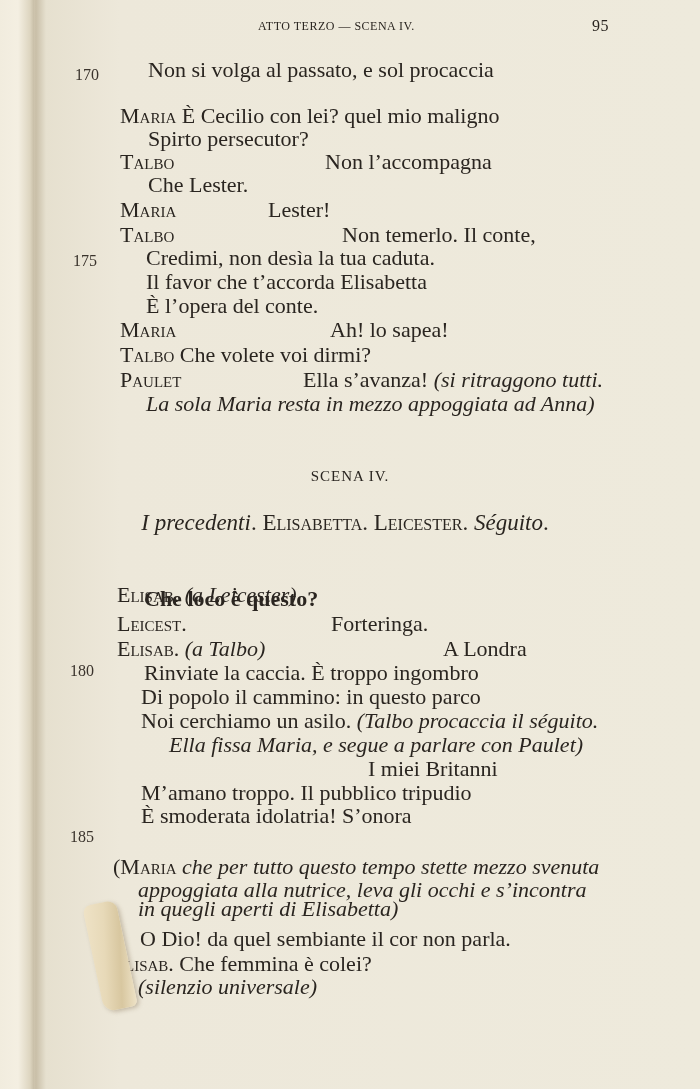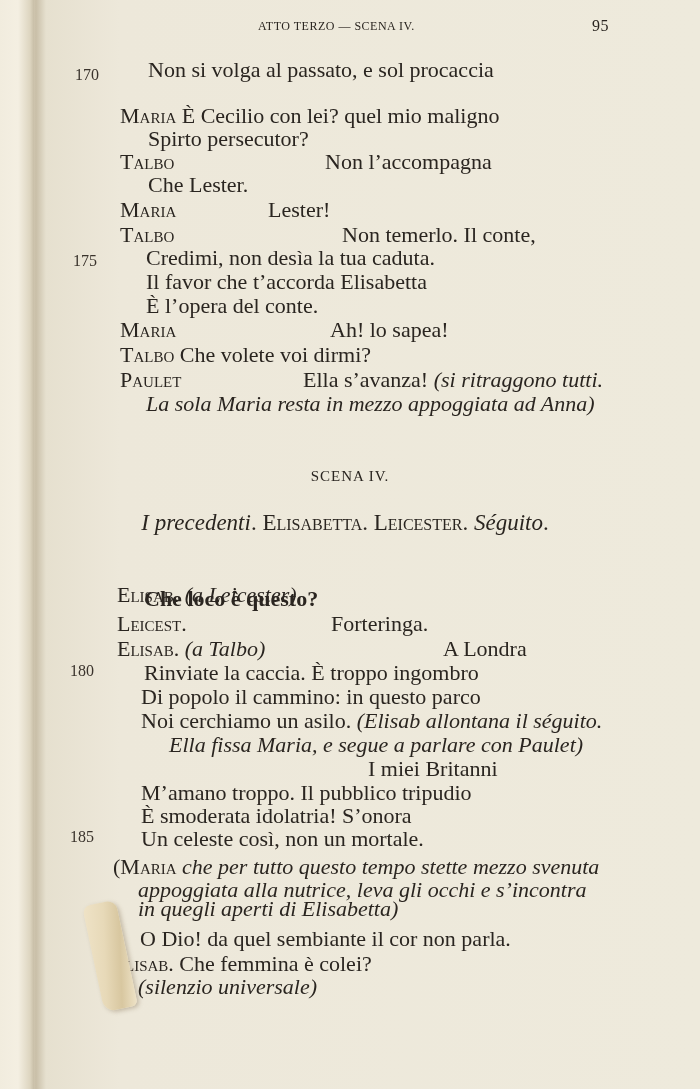--- a/index.html
+++ b/index.html
@@ -85,26 +85,25 @@
   <div class="scene-persons"><span class="it">I precedenti</span><span>. </span><span class="sc">Elisabetta</span><span>. </span><span class="sc">Leicester</span><span>. </span><span class="it">Séguito</span><span>.</span></div>
 
   <div class="line" style="left:117px;top:584px;"><span class="sc">Elisab.</span> <span class="it">(a Leicester)</span></div>
   <div class="line" style="left:144px;top:588px;font-weight:bold;"><span>Che loco è questo?</span></div>
   <div class="line" style="left:117px;top:613px;"><span class="sc">Leicest.</span></div>
   <div class="line" style="left:331px;top:613px;"><span>Forteringa.</span></div>
   <div class="line" style="left:117px;top:638px;"><span class="sc">Elisab.</span> <span class="it">(a Talbo)</span></div>
   <div class="line" style="left:443px;top:638px;"><span>A Londra</span></div>
   <div class="line" style="left:141px;top:686px;"><span>Di popolo il cammino: in questo parco</span></div>
   <div class="line" style="left:144px;top:662px;"><span>Rinviate la caccia. È troppo ingombro</span></div>
-  <div class="line" style="left:141px;top:710px;"><span>Noi cerchiamo un asilo.</span> <span class="it">(Elisab allontana il séguito.</span></div>
+  <div class="line" style="left:141px;top:710px;"><span>Noi cerchiamo un asilo.</span> <span class="it">(Talbo procaccia il séguito.</span></div>
   <div class="line" style="left:169px;top:734px;"><span class="it">Ella fissa Maria, e segue a parlare con Paulet)</span></div>
   <div class="line" style="left:368px;top:758px;"><span>I miei Britanni</span></div>
   <div class="line" style="left:141px;top:782px;"><span>M’amano troppo. Il pubblico tripudio</span></div>
   <div class="line" style="left:141px;top:805px;"><span>È smoderata idolatria! S’onora</span></div>
-  <div class="line" style="left:141px;top:828px;"><span>Un celeste così, non un mortale.</span></div>
   <div class="line" style="left:113px;top:856px;"><span class="sc">(Maria</span> <span class="it">che per tutto questo tempo stette mezzo svenuta</span></div>
   <div class="line" style="left:138px;top:879px;"><span class="it">appoggiata alla nutrice, leva gli occhi e s’incontra</span></div>
   <div class="line" style="left:138px;top:898px;"><span class="it">in quegli aperti di Elisabetta)</span></div>
   <div class="line" style="left:140px;top:928px;"><span>O Dio! da quel sembiante il cor non parla.</span></div>
   <div class="line" style="left:125px;top:953px;"><span class="sc">lisab.</span> <span>Che femmina è colei?</span></div>
   <div class="line" style="left:138px;top:976px;"><span class="it">(silenzio universale)</span></div>
 
   <div class="tape"></div>
 </div>
 

